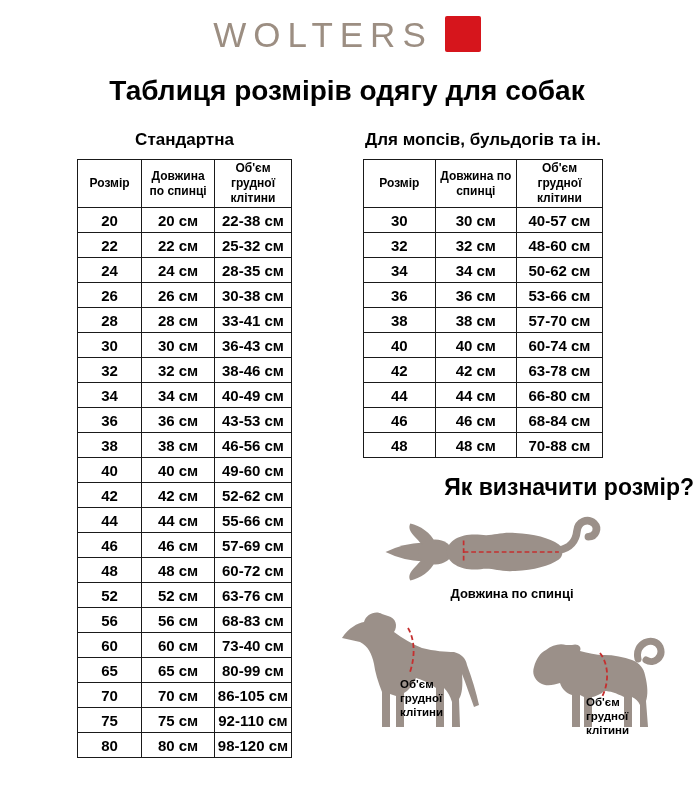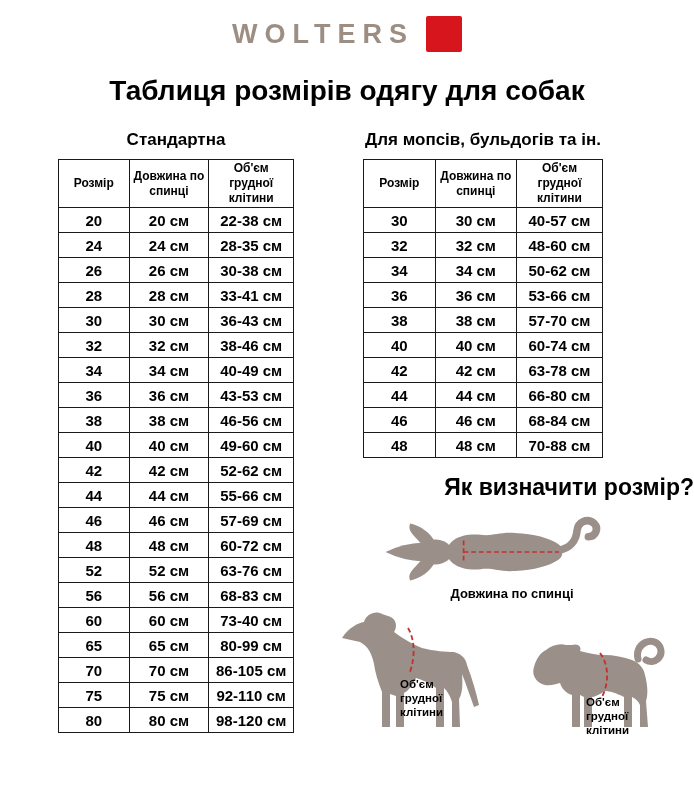--- a/index.html
+++ b/index.html
@@ -12,28 +12,28 @@
   }
   *{margin:0;padding:0;box-sizing:border-box;}
   html,body{background:#ffffff;}
   body{
     width:694px;height:800px;position:relative;overflow:hidden;
     font-family:"Liberation Sans","DejaVu Sans",sans-serif;color:var(--ink);
   }
   .header{position:absolute;top:16px;left:0;width:694px;text-align:center;}
   .logo{display:flex;align-items:center;justify-content:center;gap:12px;}
   .logo-text{
-    font-size:27px;font-weight:700;letter-spacing:7px;color:var(--logo-text);
+    font-size:35px;font-weight:400;letter-spacing:7px;color:var(--logo-text);
     line-height:1;
   }
   .logo-square{width:36px;height:36px;background:var(--logo-square);border-radius:2px;display:inline-block;}
   .page-title{font-size:28px;font-weight:700;color:#000;margin-top:23px;letter-spacing:0px;}
 
   .col{position:absolute;top:130px;}
-  .col-left{left:58px;width:236px;}
+  .col-left{left:77px;width:215px;}
   .col-right{left:363px;width:240px;}
   .table-title{font-size:17px;font-weight:700;text-align:center;margin-bottom:9px;color:#000;}
 
   table.size-table{width:100%;border-collapse:collapse;table-layout:fixed;}
   table.size-table th,table.size-table td{
     border:1.5px solid var(--table-border);text-align:center;vertical-align:middle;
     font-weight:700;color:#000;
   }
   table.size-table th{font-size:12px;line-height:1.25;height:36px;padding:1px 2px;}
   table.size-table td{font-size:15px;height:25px;padding:0 2px;}
@@ -81,20 +81,25 @@
           <th>Розмір</th>
           <th>Довжина по спинці</th>
           <th>Об'єм грудної клітини</th>
         </tr>
       </thead>
       <tbody>
         <tr>
           <td>20</td>
           <td>20 см</td>
           <td>22-38 см</td>
+        </tr>
+        <tr>
+          <td>22</td>
+          <td>22 см</td>
+          <td>25-32 см</td>
         </tr>
         <tr>
           <td>24</td>
           <td>24 см</td>
           <td>28-35 см</td>
         </tr>
         <tr>
           <td>26</td>
           <td>26 см</td>
           <td>30-38 см</td>

